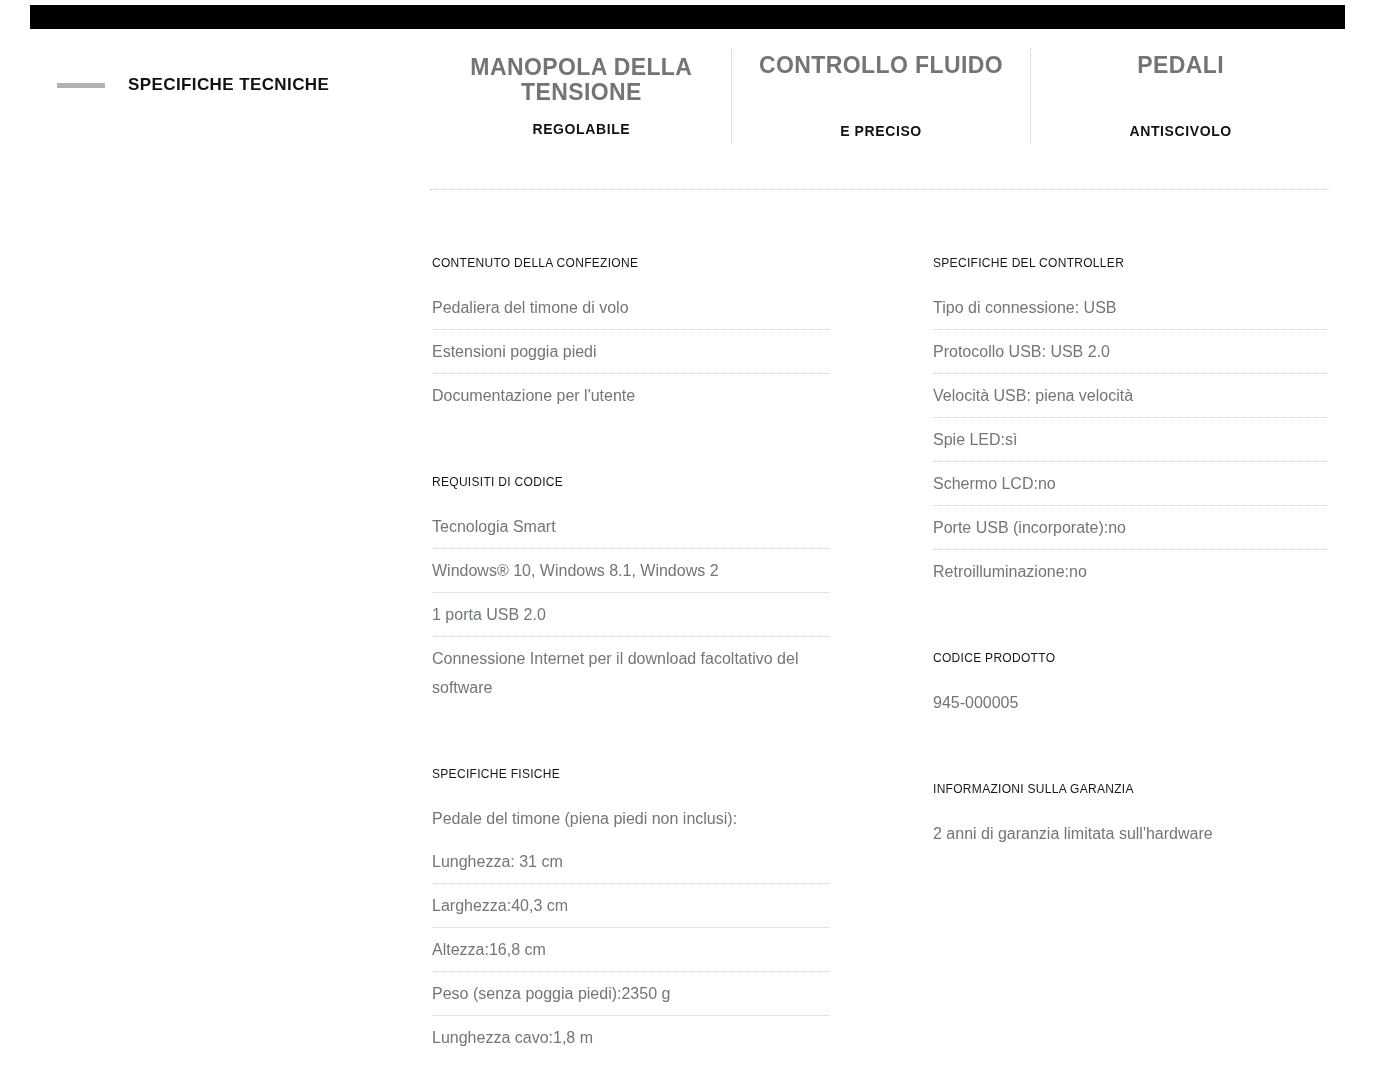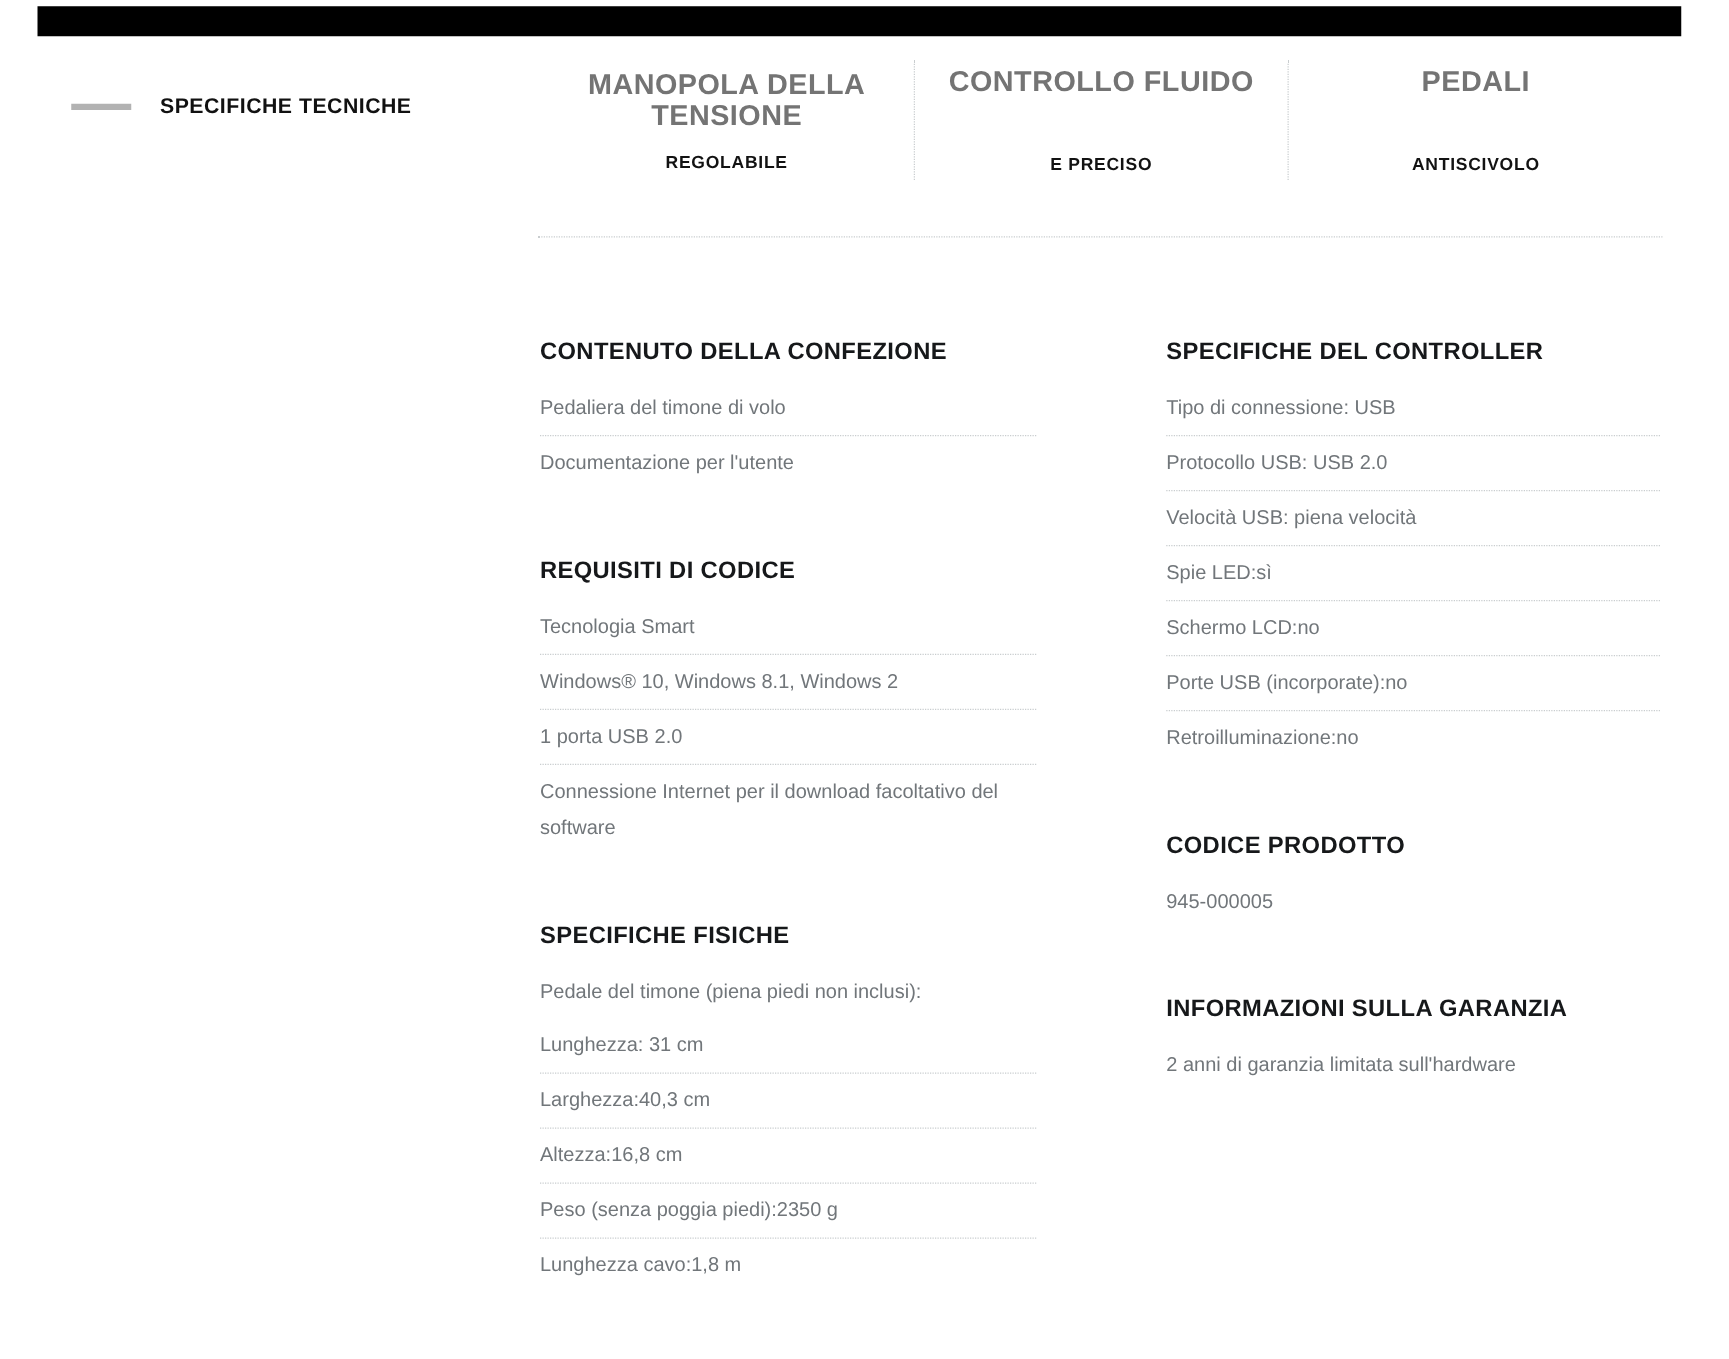--- a/index.html
+++ b/index.html
@@ -30,22 +30,22 @@
   .fsub{font-size:14px; font-weight:700; letter-spacing:.6px; color:var(--feature-subtitle); margin-top:17px;}
 
   
   .sep{position:absolute; left:430px; top:189px; width:900px; height:0; border-top:1px dotted var(--divider);}
 
   
   .speccol{position:absolute; top:254px; font-size:16px; color:var(--body-text);}
   .speccol.left{left:432px; width:397px;}
   .speccol.right{left:933px; width:395px;}
   .spec-group + .spec-group{margin-top:56px;}
-  .spec-group h3{font-size:19px; font-weight:700; letter-spacing:.3px; color:var(--section-heading);
-                 line-height:18px; margin-bottom:14px;margin-top:19px;}
+  .spec-group h3{font-size:12px; font-weight:400; letter-spacing:.3px; color:var(--section-heading);
+                 line-height:18px; margin-bottom:14px;}
   .item{padding:7px 0; line-height:29px; border-bottom:1px dotted var(--divider);}
   .item.no-div{border-bottom:none;}
 </style>
 </head>
 <body>
 
 <div class="page">
 
   <div class="topbar"></div>
 
@@ -70,20 +70,21 @@
   </div>
 
   <div class="sep"></div>
 
   <div class="speccol left" id="col-left">
   <section class="spec-group">
     <h3>CONTENUTO DELLA CONFEZIONE</h3>
     <div class="items">
   <div class="item">Pedaliera del timone di volo</div>
 
+  <div class="item">Estensioni poggia piedi</div>
 
   <div class="item no-div">Documentazione per l'utente</div>
 </div>
   </section>
 
   <section class="spec-group">
     <h3>REQUISITI DI CODICE</h3>
     <div class="items">
   <div class="item">Tecnologia Smart</div>
 

